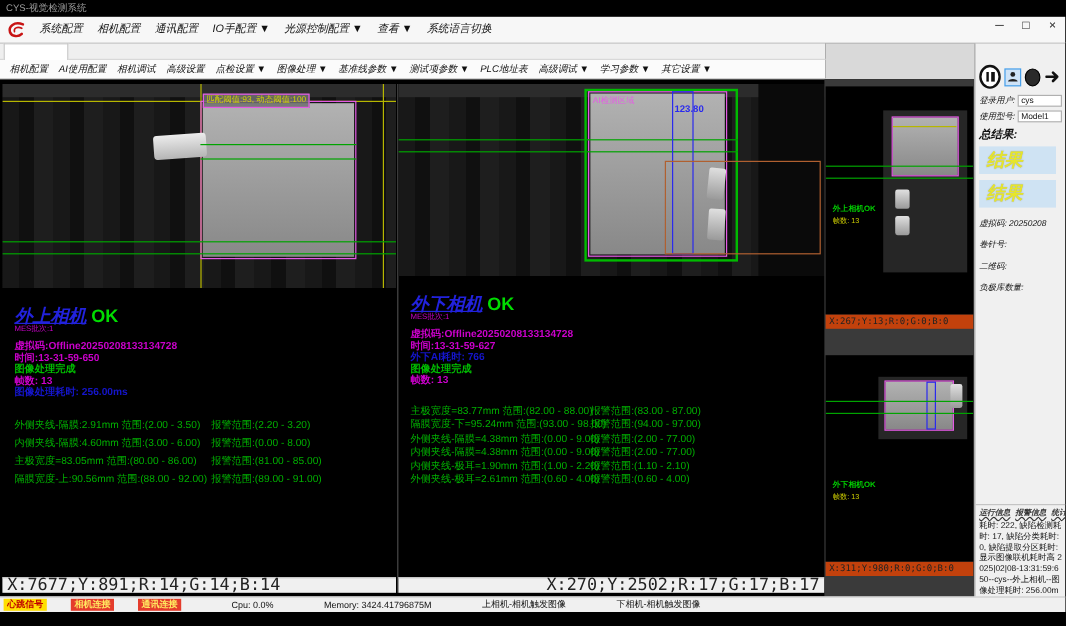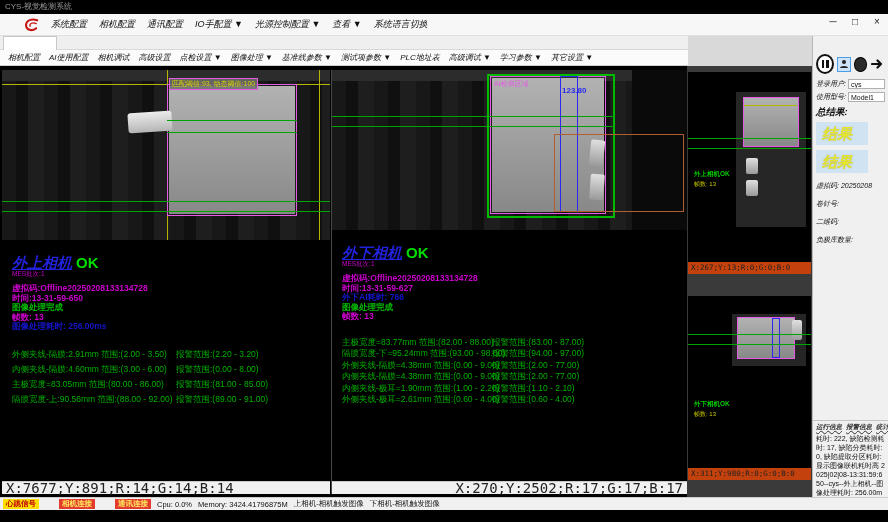--- a/index.html
+++ b/index.html
@@ -5,21 +5,21 @@
   * { box-sizing: border-box; margin: 0; padding: 0; }
   html,body { background:#000; }
   .app { position:relative; width:888px; height:522px; background:#000; overflow:hidden;
          font-family:"Liberation Sans", sans-serif; }
 
   
   .titlebar { position:absolute; left:0; top:0; width:888px; height:14px; background:#000;
               color:#9a9a9a; font-size:8px; line-height:14px; padding-left:5px; }
   .menubar { position:absolute; left:0; top:14px; width:888px; height:22px; background:#f7f7f7;
              border-bottom:1px solid #e0e0e0; display:flex; align-items:center; gap:12px;
-             padding:0 24px; }
+             padding:0 6px; }
   .menu-item { font-size:9px; color:#101010; font-style:italic; white-space:nowrap; cursor:default; }
   .win-controls { position:absolute; right:4px; top:16px; display:flex; gap:8px; }
   .win-btn { font-size:10px; color:#222; width:14px; text-align:center; cursor:default; }
   .tabrow { position:absolute; left:0; top:36px; width:688px; height:14px; background:#efefef;
             border-bottom:1px solid #d8d8d8; }
   .tab { display:inline-block; margin-left:3px; height:14px; line-height:13px; padding:12px 9px;
          background:#ffffff; border:1px solid #c8c8c8; border-bottom:none; font-size:8.5px;
          font-style:italic; color:#111; }
   .toolbar { position:absolute; left:0; top:50px; width:688px; height:16px; background:#fbfbfb;
              border-bottom:1px solid #d0d0d0; display:flex; align-items:center; gap:9px;
@@ -92,38 +92,38 @@
               display:flex; align-items:center; justify-content:center; cursor:pointer; }
   .btn-dark { width:15px; height:15px; border-radius:50%; background:#2a2a2a; border:1px solid #000;
               cursor:pointer; }
   .btn-exit { margin-left:auto; width:17px; height:15px; display:flex; align-items:center;
               justify-content:center; cursor:pointer; }
   .p-row { display:flex; align-items:center; margin-bottom:3px; }
   .p-label { font-size:7px; font-style:italic; color:#111; white-space:nowrap; }
   .p-box { margin-left:2px; flex:1; height:10px; background:#fff; border:1px solid #b0b0b0;
            font-size:7px; color:#111; line-height:9px; padding:0 2px; overflow:hidden; }
   .p-total { font-size:9.5px; font-style:italic; font-weight:bold; color:#111; margin:4px 0 3px; }
-  .result-box { width:52px; height:23px; background:#cfe3f3; margin-bottom:5px; color:#e6e62a;
+  .result-box { width:64px; height:23px; background:#cfe3f3; margin-bottom:5px; color:#e6e62a;
                 font-size:15px; font-weight:bold; font-style:italic; line-height:23px;
                 padding-left:6px; text-shadow:0 0 1px #999; }
   .p-field { font-size:7px; font-style:italic; color:#111; margin-top:8px; white-space:nowrap; }
   .p-bottom { position:absolute; left:0; right:0; bottom:2px; padding:2px 3px; border-top:1px solid #c4c4c4; }
   .p-tabs { display:flex; gap:4px; margin-bottom:2px; }
   .p-tab { font-size:6.5px; font-style:italic; font-weight:bold; color:#333;
            text-decoration:underline wavy; cursor:pointer; white-space:nowrap; }
   .p-log { font-size:7px; color:#111; line-height:9px; word-break:break-all; }
 
   
   .statusbar { position:absolute; left:0; top:497px; width:888px; height:13px; background:#f0f0f0;
                border-top:1px solid #cccccc; display:flex; align-items:center; gap:6px;
                padding:0 3px; font-size:7.5px; color:#111; }
   .badge { padding:0 3px; height:10px; line-height:10px; font-weight:bold; }
   .b-yellow { background:#ffdf00; color:#c00000; }
   .b-red { background:#e43c2c; color:#ffe860; }
-  .sb-text { white-space:nowrap; }
+  .sb-text { white-space:nowrap;margin-left:36px; }
 </style>
 </head>
 <body>
 
 <div class="app">
 
   <div class="titlebar">
     <span>CYS-视觉检测系统</span>
   </div>
 

